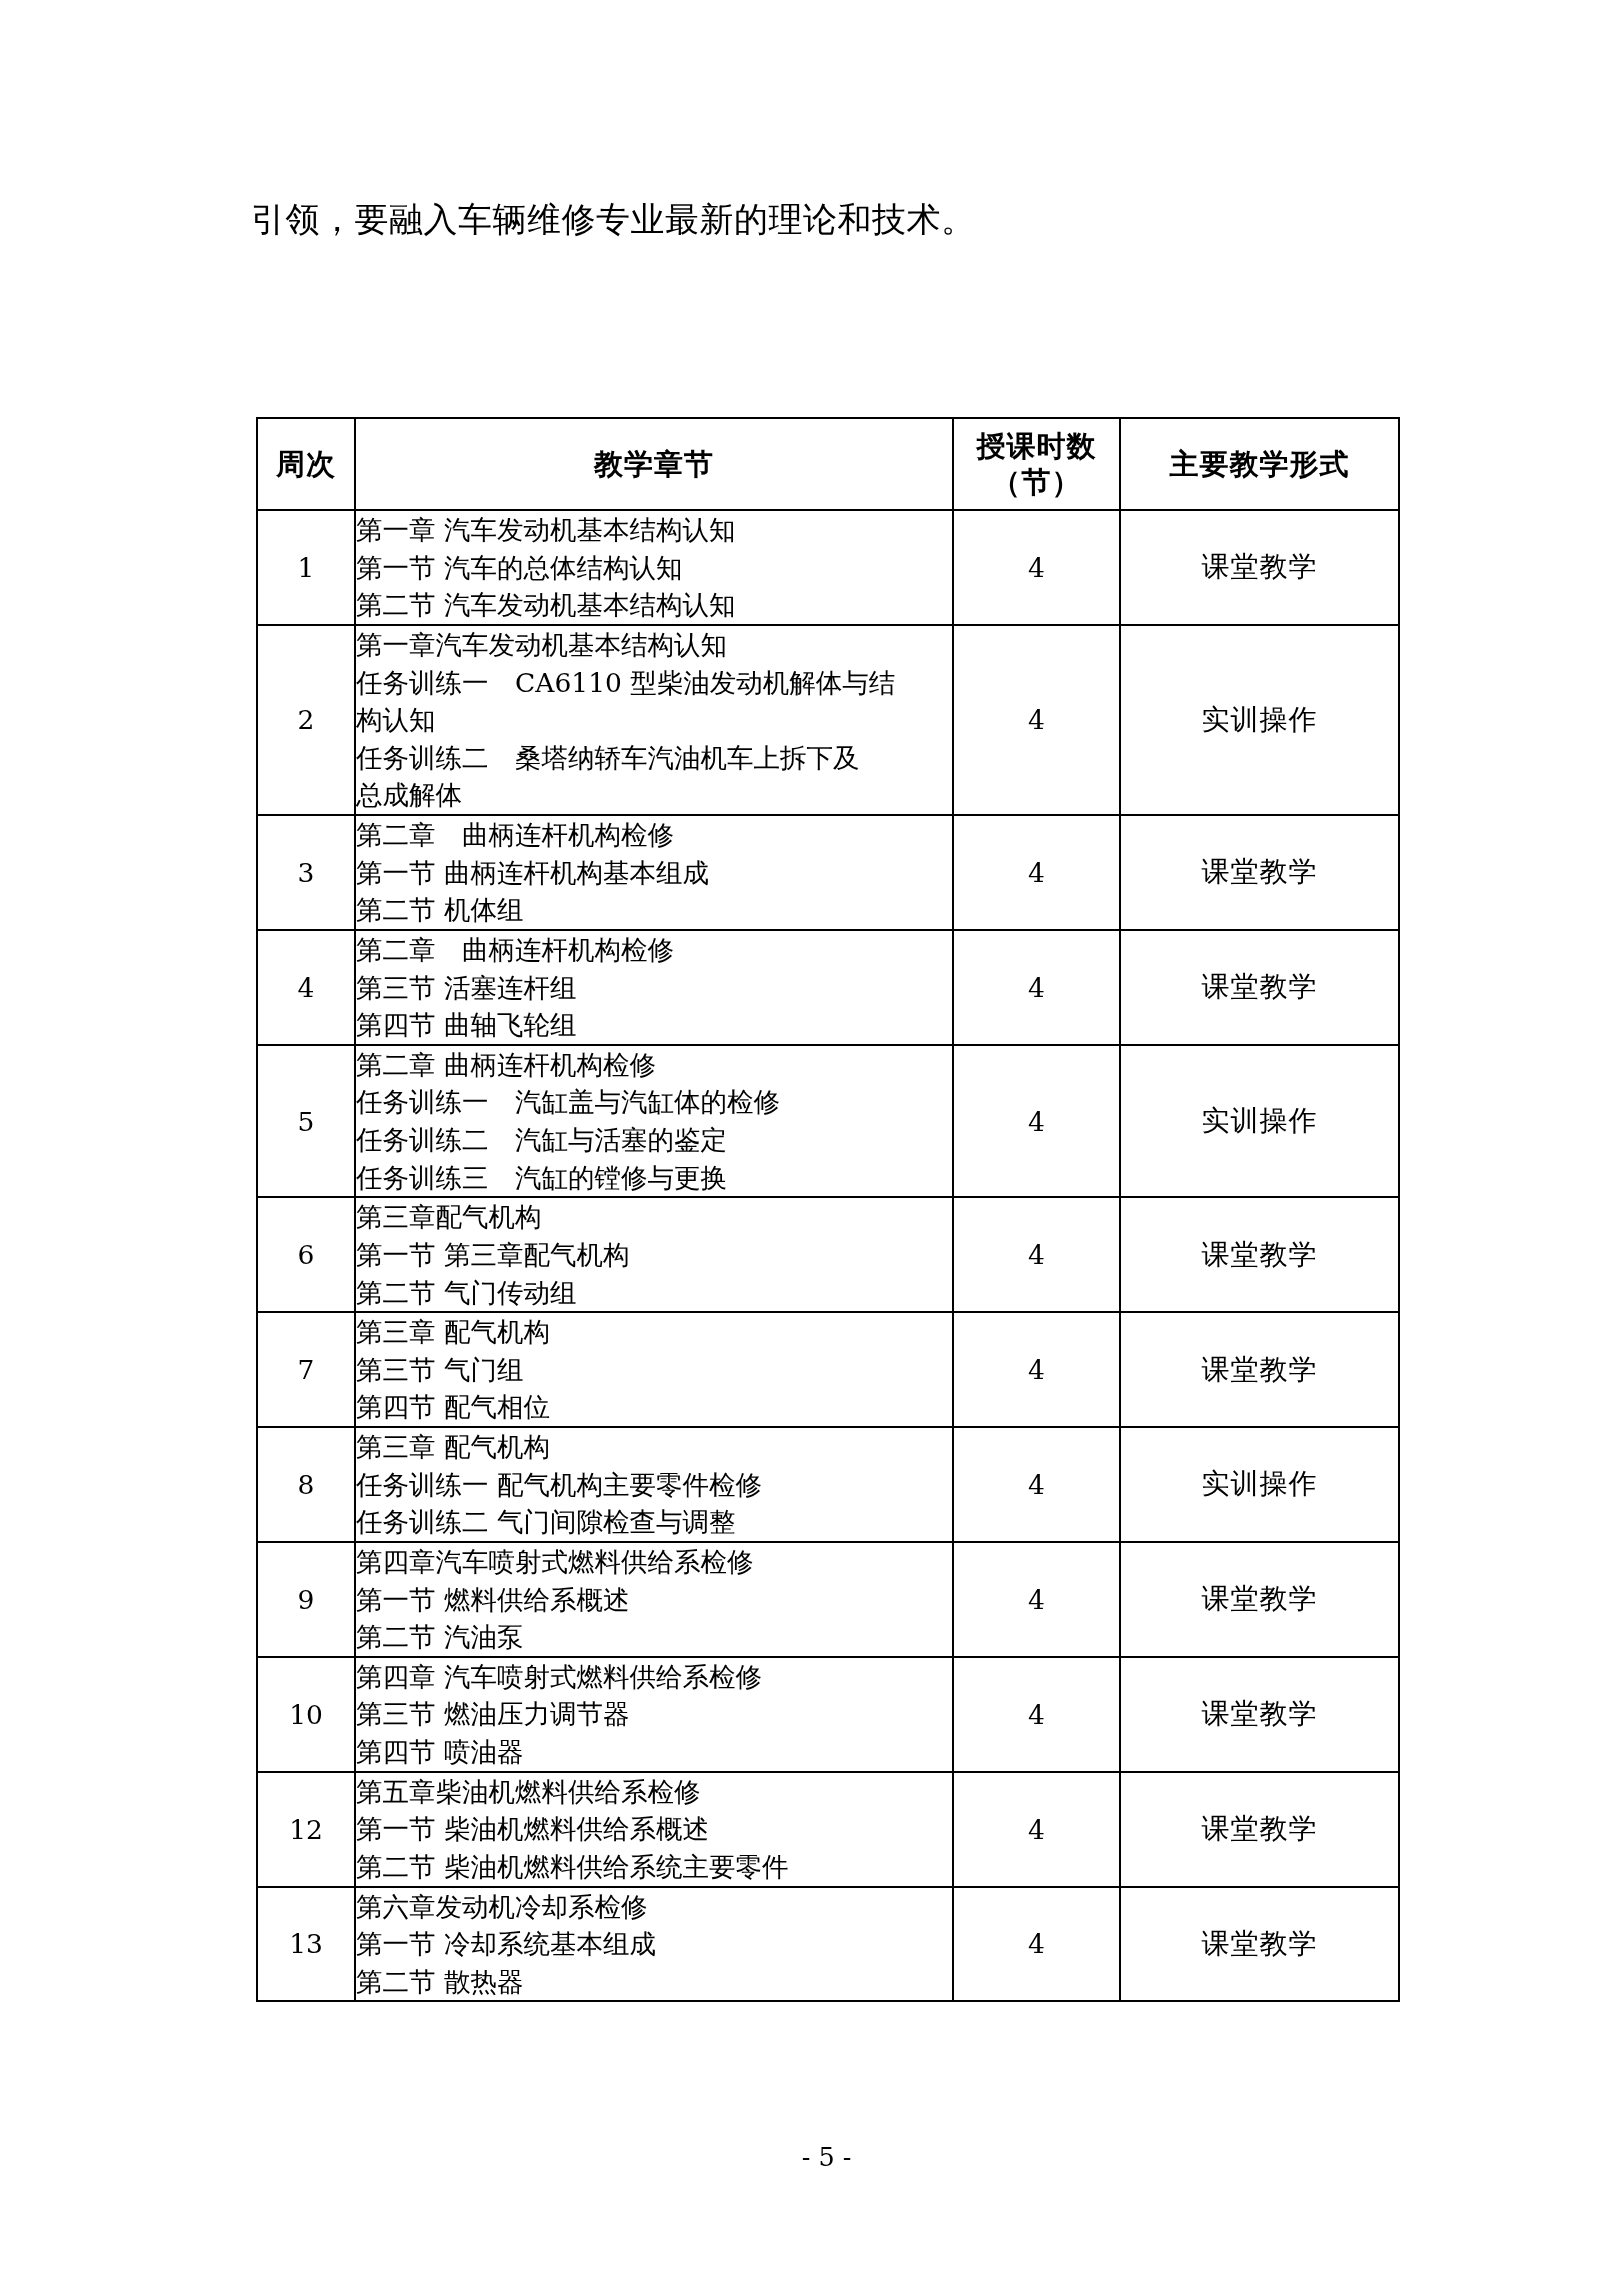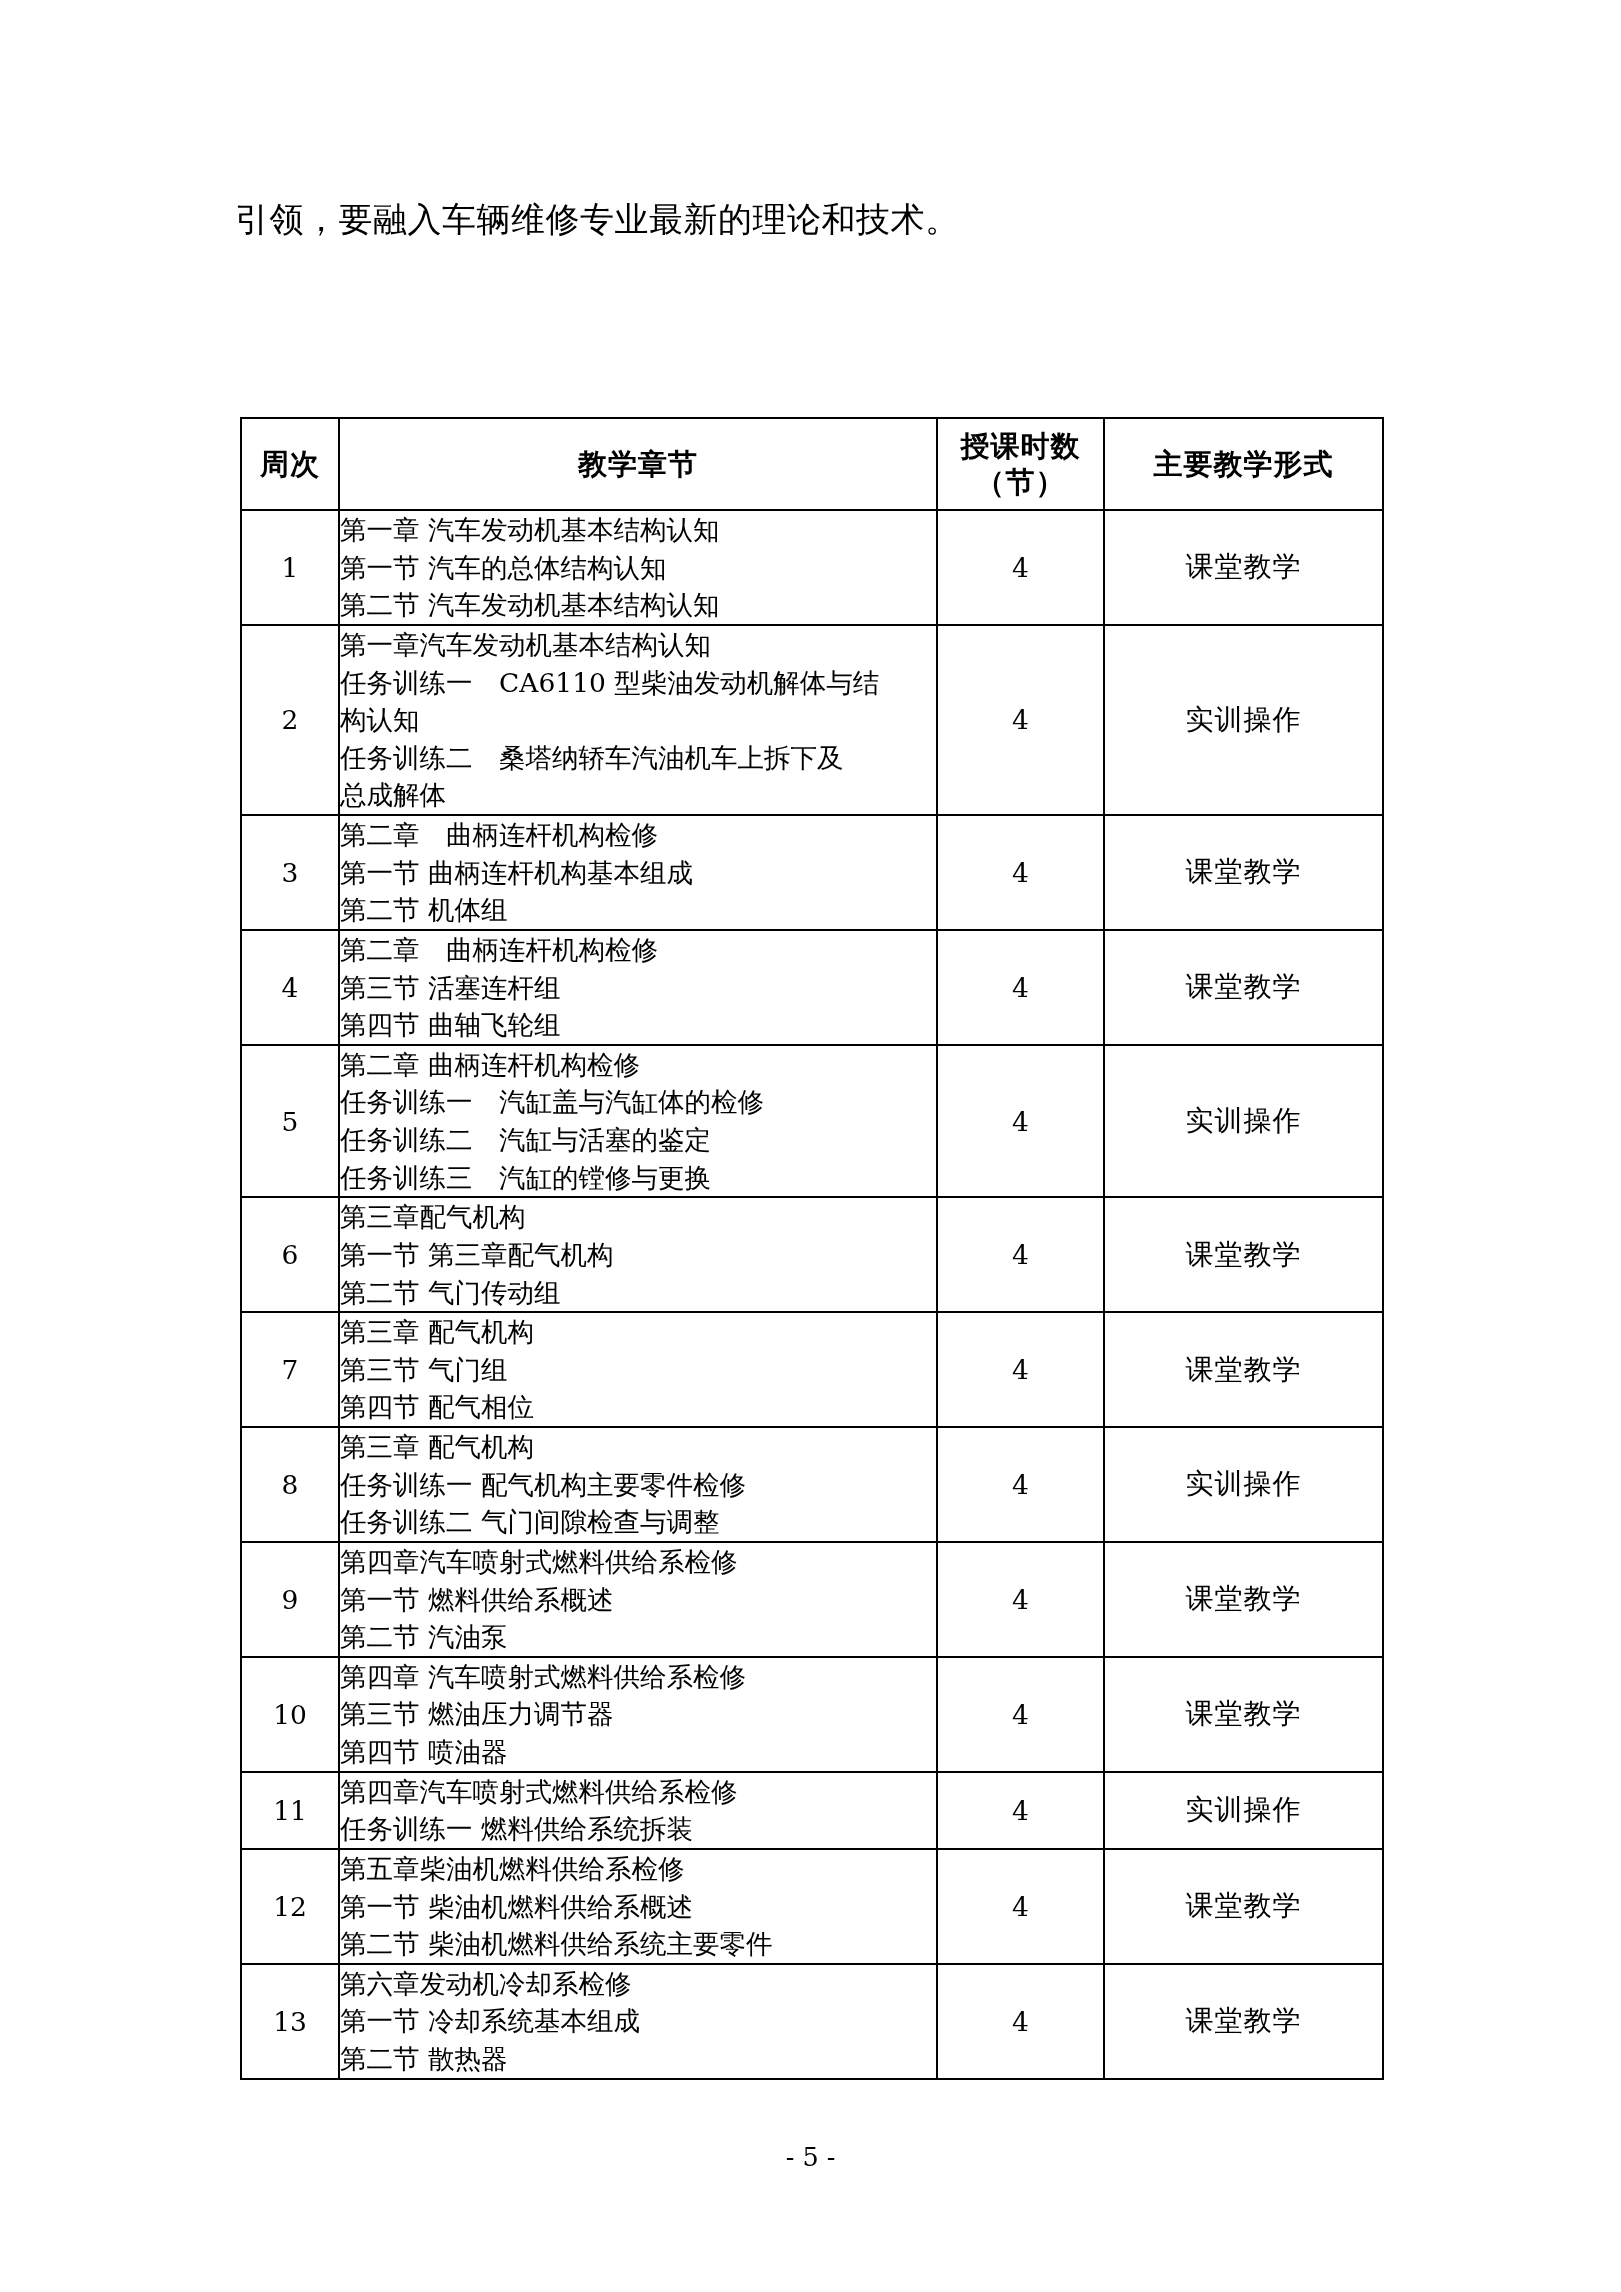--- a/index.html
+++ b/index.html
@@ -10,21 +10,21 @@
   body {
     width: 1621px;
     height: 2293px;
     font-family: "DejaVu Serif", "Liberation Serif", serif;
     color: #000000;
     position: relative;
     overflow: hidden;
   }
   .page {
     position: absolute;
-    left: 0; top: 0;
+    left: 16px; top: 0;
     width: 1368px;
     height: 2293px;
     box-sizing: border-box;
   }
   .body-text {
     position: absolute;
     left: 235px;
     top: 194px;
     width: 1157px;
     font-size: 34px;
@@ -235,29 +235,20 @@
           <td class="week">10</td>
           <td class="chapter">
             <span class="ln">第四章 汽车喷射式燃料供给系检修</span>
             <span class="ln">第三节 燃油压力调节器</span>
             <span class="ln">第四节 喷油器</span>
           </td>
           <td class="hours">4</td>
           <td class="form">课堂教学</td>
         </tr>
         <tr>
-          <td class="week">11</td>
-          <td class="chapter">
-            <span class="ln">第四章汽车喷射式燃料供给系检修</span>
-            <span class="ln">任务训练一 燃料供给系统拆装</span>
-          </td>
-          <td class="hours">4</td>
-          <td class="form">实训操作</td>
-        </tr>
-        <tr>
           <td class="week">12</td>
           <td class="chapter">
             <span class="ln">第五章柴油机燃料供给系检修</span>
             <span class="ln">第一节 柴油机燃料供给系概述</span>
             <span class="ln">第二节 柴油机燃料供给系统主要零件</span>
           </td>
           <td class="hours">4</td>
           <td class="form">课堂教学</td>
         </tr>
         <tr>

